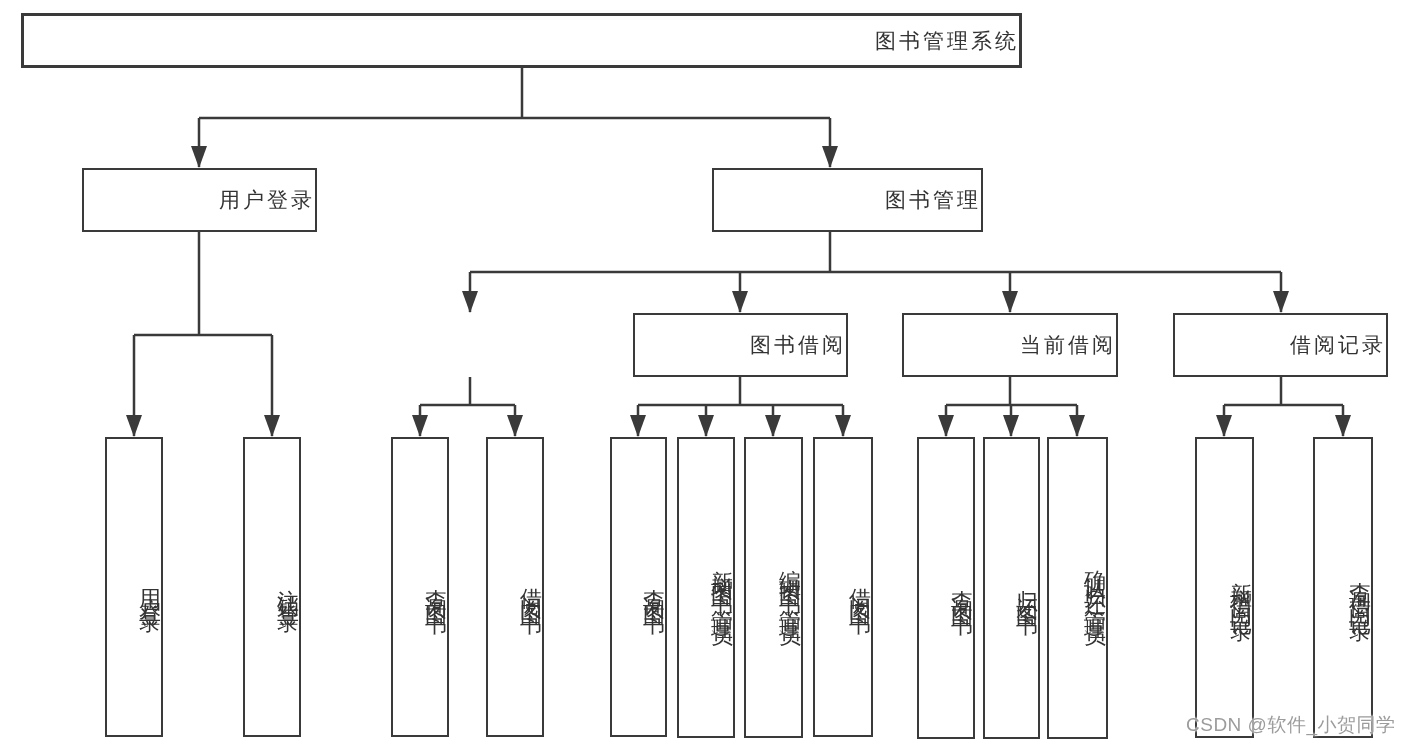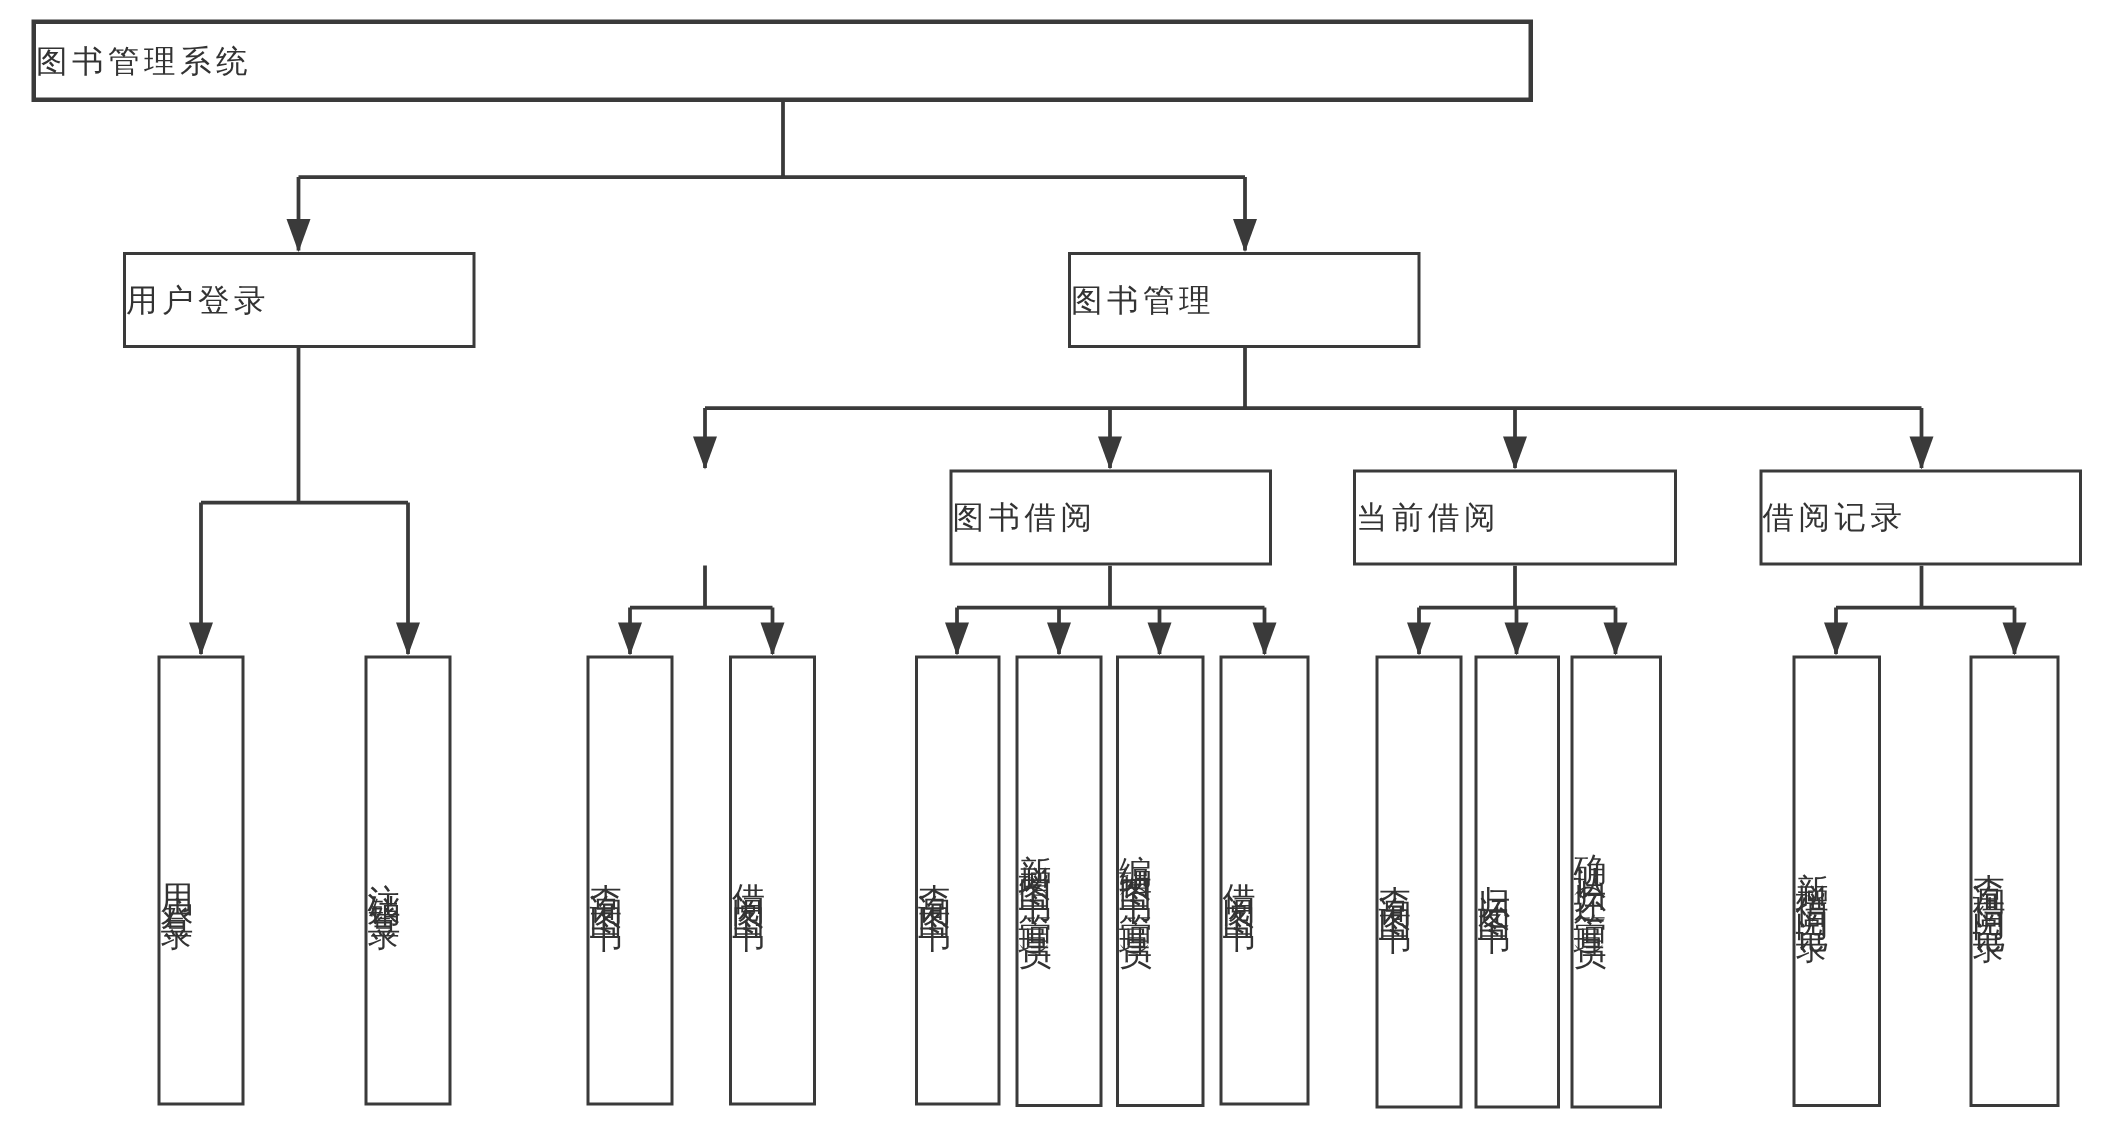--- a/index.html
+++ b/index.html
@@ -18,21 +18,21 @@
     position: absolute; left: 0; top: 0;
     width: 1405px; height: 747px;
   }
   .node {
     position: absolute;
     box-sizing: border-box;
     background: #ffffff;
     border: 2.5px solid #3a3a3a;
     display: flex;
     align-items: center;
-    justify-content: flex-start;
+    justify-content: flex-end;
     color: #333333;
   }
   .node.root { border-width: 3px; }
   .node .lbl {
     font-size: 21px;
     letter-spacing: 3px;
     white-space: nowrap;
     color: #333333;
   }
   .node.leaf .lbl {
@@ -103,21 +103,21 @@
     </g>
   </svg>
 
   <div class="node root" style="left:21px;top:13px;width:1001px;height:55px">
     <span class="lbl">图书管理系统</span>
   </div>
 
   <div class="node" style="left:82px;top:168px;width:235px;height:64px">
     <span class="lbl">用户登录</span>
   </div>
-  <div class="node" style="left:712px;top:168px;width:235px;height:64px">
+  <div class="node" style="left:712px;top:168px;width:271px;height:64px">
     <span class="lbl">图书管理</span>
   </div>
 
   <div class="node" style="left:902px;top:313px;width:216px;height:64px">
     <span class="lbl">当前借阅</span>
   </div>
   <div class="node" style="left:633px;top:313px;width:215px;height:64px">
     <span class="lbl">图书借阅</span>
   </div>
   <div class="node" style="left:1173px;top:313px;width:215px;height:64px">
@@ -157,14 +157,15 @@
   <div class="node leaf" style="left:1047px;top:437px;width:61px;height:302px">
     <span class="lbl">确认归还（管理员）</span>
   </div>
   <div class="node leaf" style="left:1195px;top:437px;width:59px;height:301px">
     <span class="lbl">新增借阅记录</span>
   </div>
   <div class="node leaf" style="left:1313px;top:437px;width:60px;height:301px">
     <span class="lbl">查询借阅记录</span>
   </div>
 
+  <div id="watermark">CSDN @软件_小贺同学</div>
 
 </div>
 
 </body></html>

